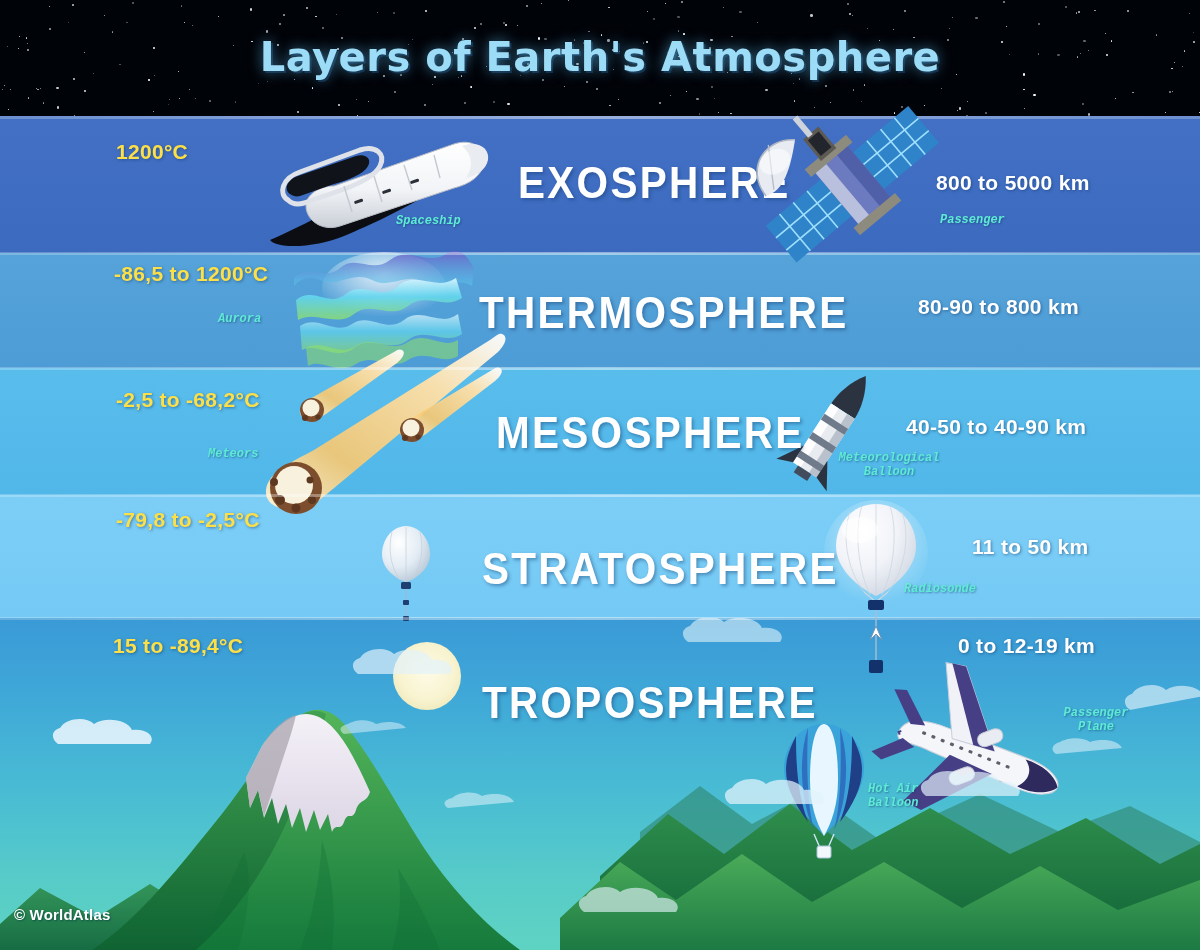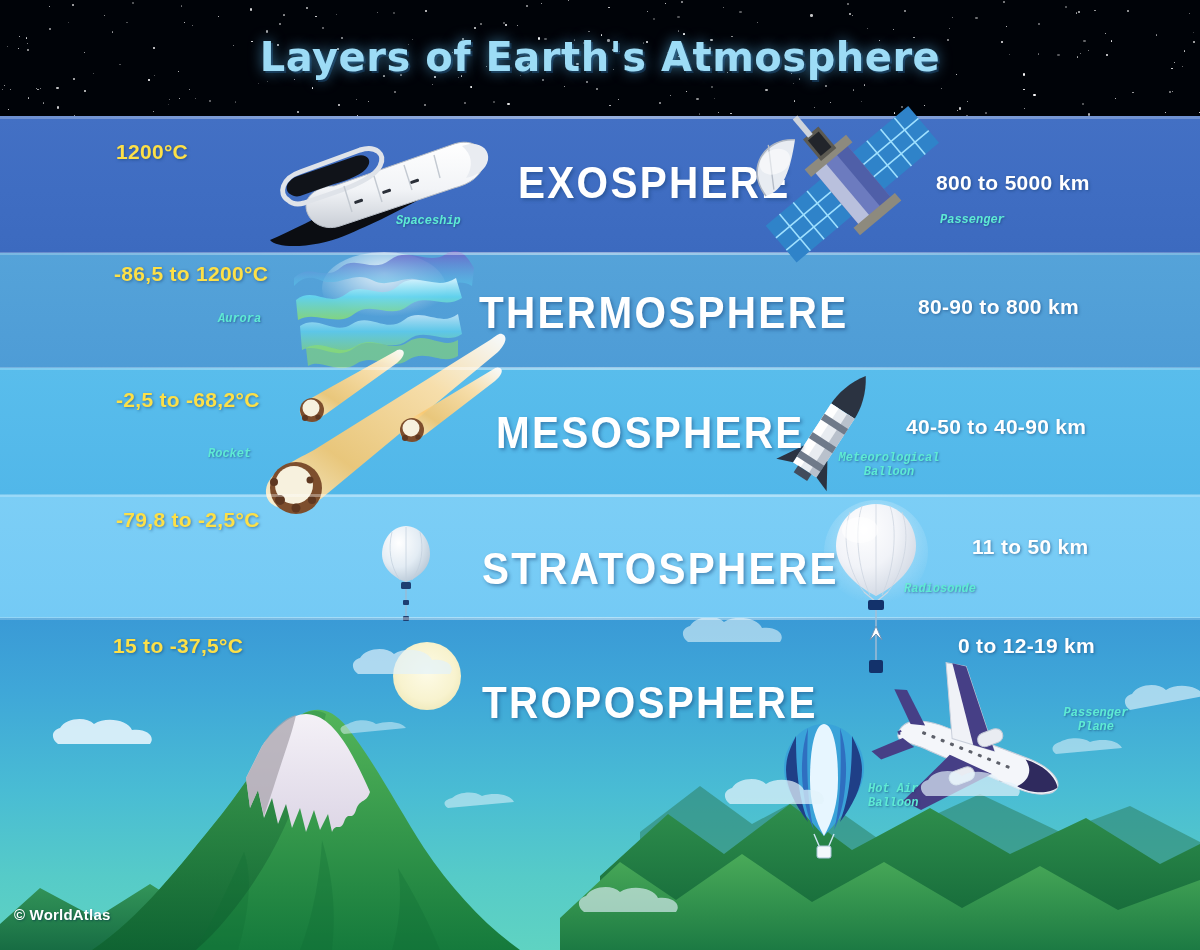--- a/index.html
+++ b/index.html
@@ -512,21 +512,21 @@
         <path d="M66,90 L50,116 L66,110 Z" fill="#2b3341"></path>
         <path d="M94,90 L110,116 L94,110 Z" fill="#2b3341"></path>
         <rect x="72" y="110" width="16" height="8" fill="#424c5c"></rect>
       </g>
     </svg>
   </div>
 
   <div class="layer-name" style="left:496px; top:408px;">MESOSPHERE</div>
   <div class="temp-label" style="left:116px; top:388px;">-2,5 to -68,2°C</div>
   <div class="alt-label" style="left:906px; top:415px;">40-50 to 40-90 km</div>
-  <div class="icon-label" style="left:208px; top:448px;">Rocket</div>
+  <div class="icon-label" style="left:208px; top:448px;">Meteors</div>
   <div class="icon-label" style="left:834px; top:452px; text-align:center; width:110px;">Meteorological
 Balloon</div>
 
   <div class="band band-strato"></div>
   <div class="band-sep" style="top:494px;"></div>
 
   <div class="art" style="left:378px; top:524px;">
     <svg width="56" height="98" viewBox="0 0 56 98">
       <defs>
         <radialGradient id="balS" cx="35%" cy="30%" r="72%">
@@ -686,21 +686,21 @@
         <path d="M452,180 C458,174 474,172 482,178 C494,174 510,176 514,184 L448,190 C442,186 444,182 452,180 Z" opacity=".6"></path>
         <path d="M732,170 C738,160 758,158 766,166 C778,158 800,162 804,172 C818,170 828,178 822,186 L730,186 C722,180 724,172 732,170 Z" opacity=".8"></path>
         <path d="M586,278 C592,268 612,266 620,274 C632,266 654,270 658,280 C672,278 682,286 676,294 L584,294 C576,288 578,280 586,278 Z" opacity=".7"></path>
         <path d="M348,106 C354,102 368,100 376,106 C388,102 402,104 406,110 L344,116 C338,112 340,108 348,106 Z" opacity=".55"></path>
       </g>
     </svg>
   </div>
   <div class="band-sep" style="top:617px;"></div>
 
   <div class="layer-name" style="left:482px; top:678px; z-index:12;">TROPOSPHERE</div>
-  <div class="temp-label" style="left:113px; top:634px; z-index:12;">15 to -37,5°C</div>
+  <div class="temp-label" style="left:113px; top:634px; z-index:12;">15 to -89,4°C</div>
   <div class="alt-label" style="left:958px; top:634px; z-index:12;">0 to 12-19 km</div>
   <div class="icon-label" style="left:868px; top:783px; z-index:12;">Hot Air
 Balloon</div>
   <div class="icon-label" style="left:1052px; top:707px; text-align:center; width:88px; z-index:12;">Passenger
 Plane</div>
 
   <div class="watermark">© WorldAtlas</div>
 </div>
 
 </body></html>

